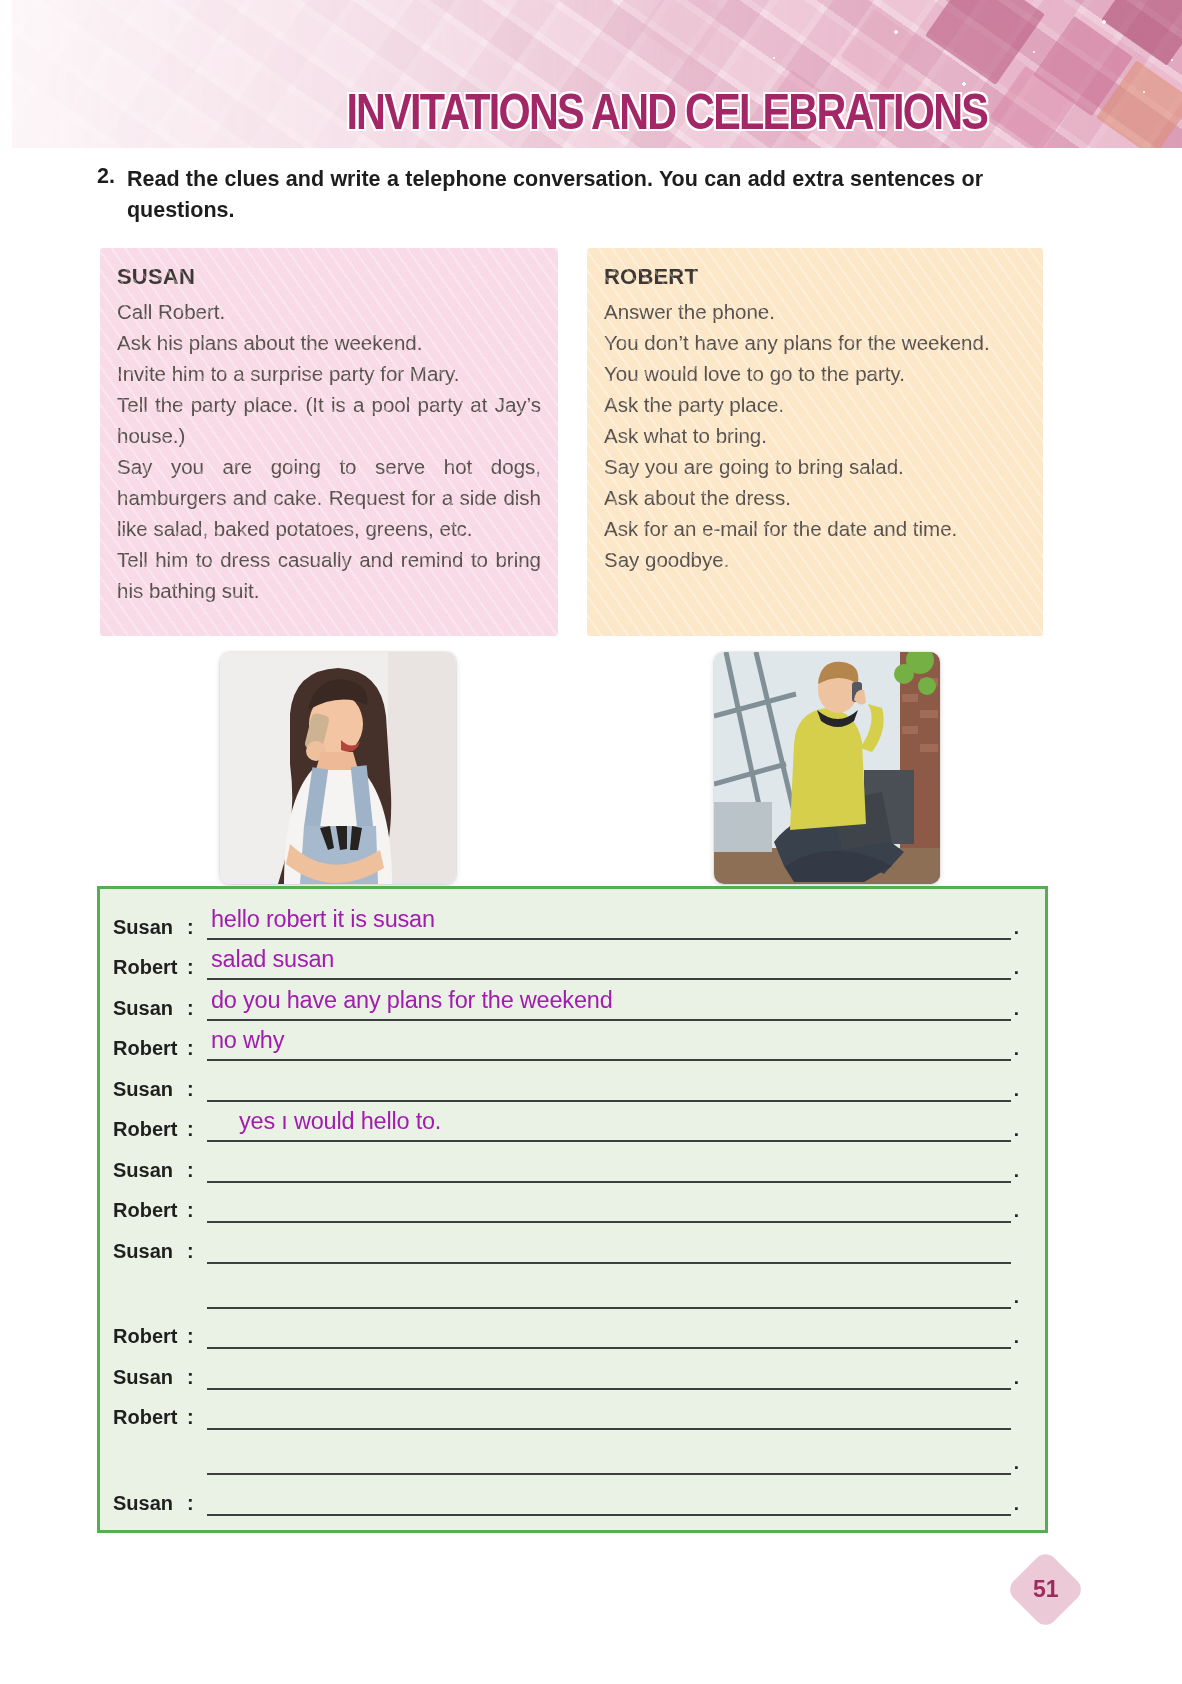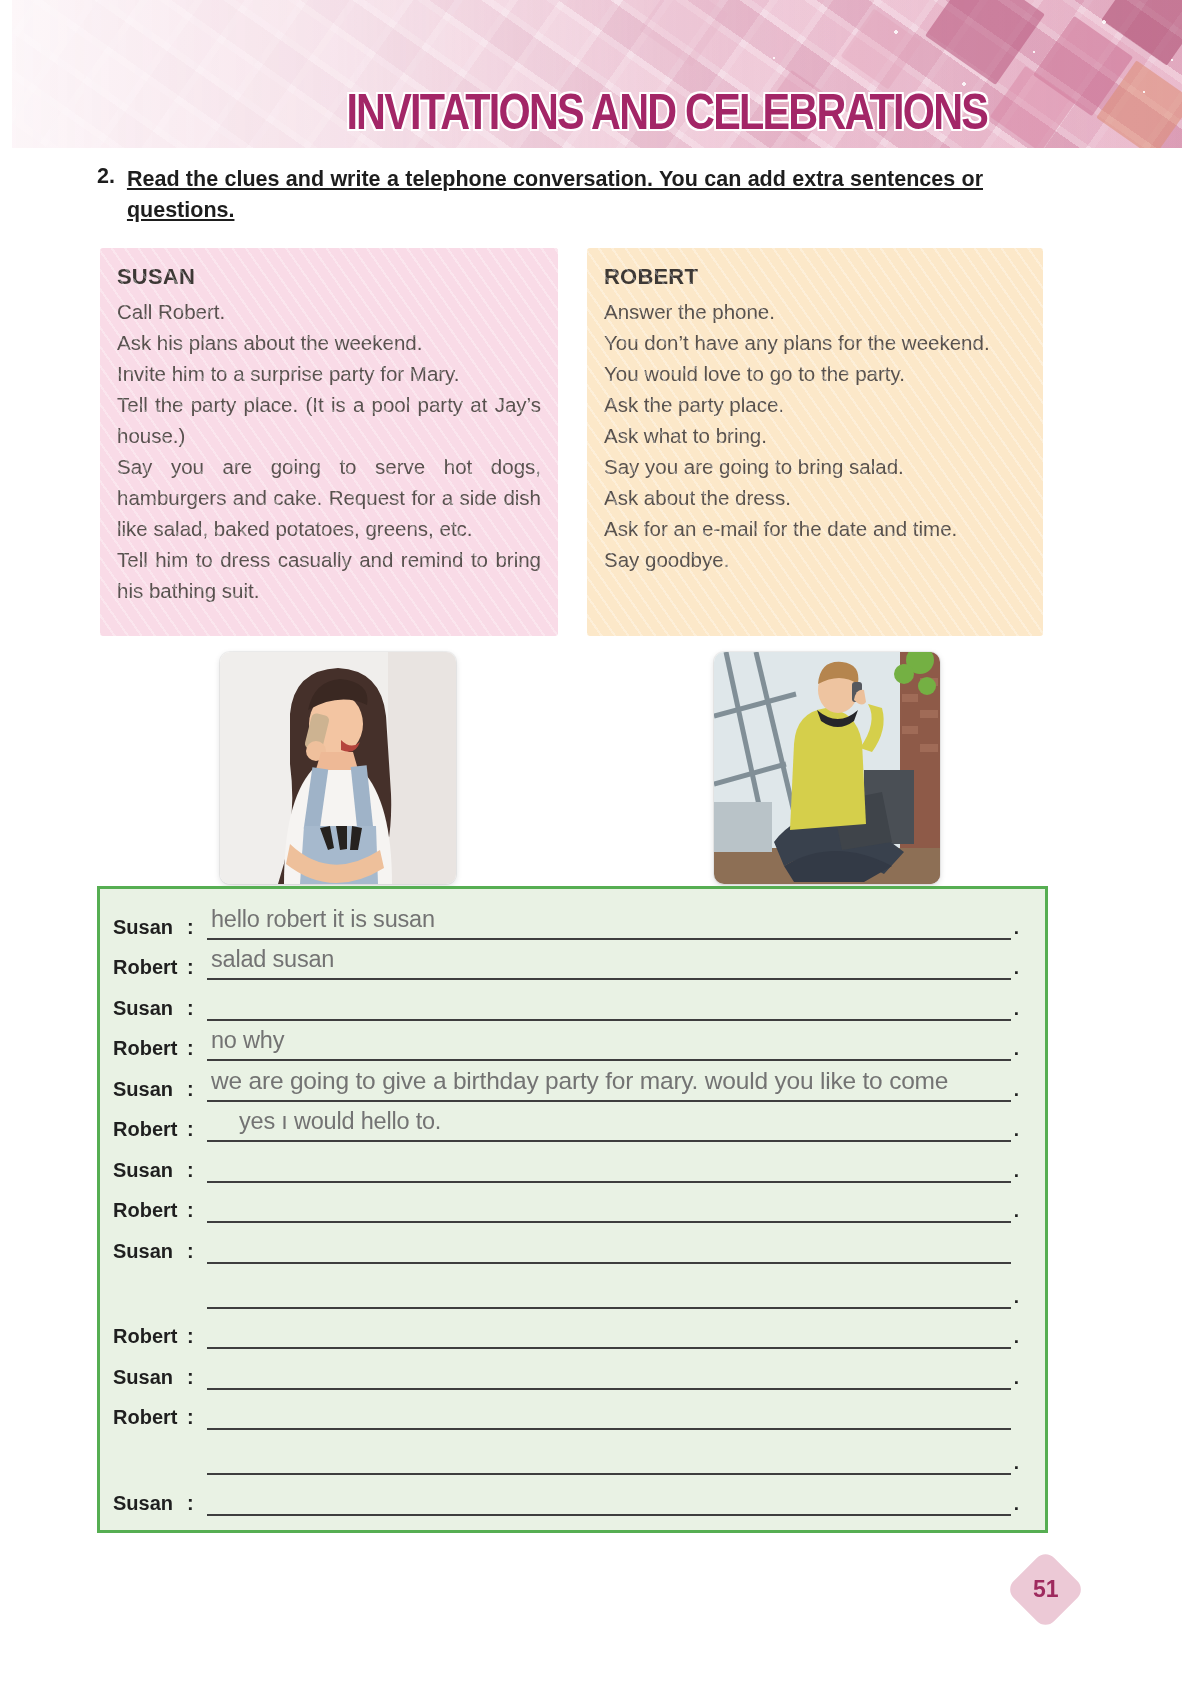--- a/index.html
+++ b/index.html
@@ -39,21 +39,21 @@
   .page-title { position:absolute; right:207px; top:84px; margin:0;
     font-size:47px; font-weight:bold; letter-spacing:-2px; color:#a32667;
     transform:scaleX(0.88) scaleY(1.05); transform-origin:right center; white-space:nowrap;
     text-shadow:-2px 0 0 #fff,2px 0 0 #fff,0 -2px 0 #fff,0 2px 0 #fff,
                 -2px -2px 0 #fff,2px 2px 0 #fff,-2px 2px 0 #fff,2px -2px 0 #fff; }
 
   
   .instruction { position:absolute; left:97px; top:164px; width:886px; display:flex; gap:12px;
     font-weight:bold; font-size:21.5px; color:#1d1d1d; }
   .instruction .num { flex:none; }
-  .instruction p { margin:0; text-align:justify; line-height:1.42;text-decoration:underline; }
+  .instruction p { margin:0; text-align:justify; line-height:1.42; }
 
   
   .clue-box { position:absolute; top:248px; height:388px; box-sizing:border-box;
     padding:16px 17px; border-radius:3px; }
   .clue-box::after { content:""; position:absolute; inset:0; border-radius:3px; pointer-events:none;
     background:repeating-linear-gradient(55deg, rgba(255,255,255,0.30) 0 2px, transparent 2px 11px); }
   .clue-box.susan  { left:100px; width:458px; background-color:#f9dbe7; }
   .clue-box.robert { left:587px; width:456px; background-color:#fce8c9; }
   .clue-box h3 { margin:0 0 7px 0; font-size:22px; color:#3d3835; letter-spacing:0.2px; }
   .clue-box p  { margin:0; font-size:20.5px; line-height:1.51; color:#57514e; text-align:justify; }
@@ -67,21 +67,21 @@
   
   .answers { position:absolute; left:97px; top:886px; width:951px; height:647px; box-sizing:border-box;
     border:3px solid #56ae52; background:#e9f2e4; padding:10px 26px 14px 13px;
     display:flex; flex-direction:column; }
   .dlg-row { position:relative; flex:none; display:flex; align-items:flex-end; height:40.5px; }
   .dlg-row.cont { height:45px; }
   .speaker { width:74px; flex:none; font-weight:bold; font-size:20px; color:#1f1f1f; padding-bottom:1px; }
   .colon   { width:20px; flex:none; font-weight:bold; font-size:20px; color:#1f1f1f; padding-bottom:1px; }
   .write-line { flex:1; align-self:stretch; border-bottom:2px solid #3e3e3e; }
   .end-dot { flex:none; width:8px; font-weight:bold; font-size:19px; color:#1f1f1f; padding-bottom:1px; text-align:right; }
-  .ans { position:absolute; left:98px; bottom:7px; color:#737373; font-size:23.5px;
+  .ans { position:absolute; left:98px; bottom:7px; color:#a21caf; font-size:23.5px;
     white-space:nowrap; letter-spacing:-0.2px; }
   .dlg-row.long .ans { font-size:24.5px; z-index:2; }
   .dlg-row.indent .ans { left:126px; }
 
   
   .page-badge { position:absolute; left:1017px; top:1561px; width:57px; height:57px;
     background:#ecc9d6; border-radius:12px; transform:rotate(45deg);
     display:flex; align-items:center; justify-content:center; }
   .page-badge span { transform:rotate(-45deg); font-weight:bold; font-size:23px; color:#9e2a5e; }
 </style>
@@ -207,36 +207,36 @@
       <span class="write-line"></span>
       <span class="end-dot">.</span>
       <span class="ans">salad susan</span>
     </div>
 
     <div class="dlg-row">
       <span class="speaker">Susan</span>
       <span class="colon">:</span>
       <span class="write-line"></span>
       <span class="end-dot">.</span>
+      <span class="ans">do you have any plans for the weekend</span>
     </div>
 
     <div class="dlg-row">
       <span class="speaker">Robert</span>
       <span class="colon">:</span>
       <span class="write-line"></span>
       <span class="end-dot">.</span>
       <span class="ans">no why</span>
     </div>
 
     <div class="dlg-row long">
       <span class="speaker">Susan</span>
       <span class="colon">:</span>
       <span class="write-line"></span>
       <span class="end-dot">.</span>
-      <span class="ans">we are going to give a birthday party for mary. would you like to come</span>
     </div>
 
     <div class="dlg-row indent">
       <span class="speaker">Robert</span>
       <span class="colon">:</span>
       <span class="write-line"></span>
       <span class="end-dot">.</span>
       <span class="ans">yes ı would hello to.</span>
     </div>
 

